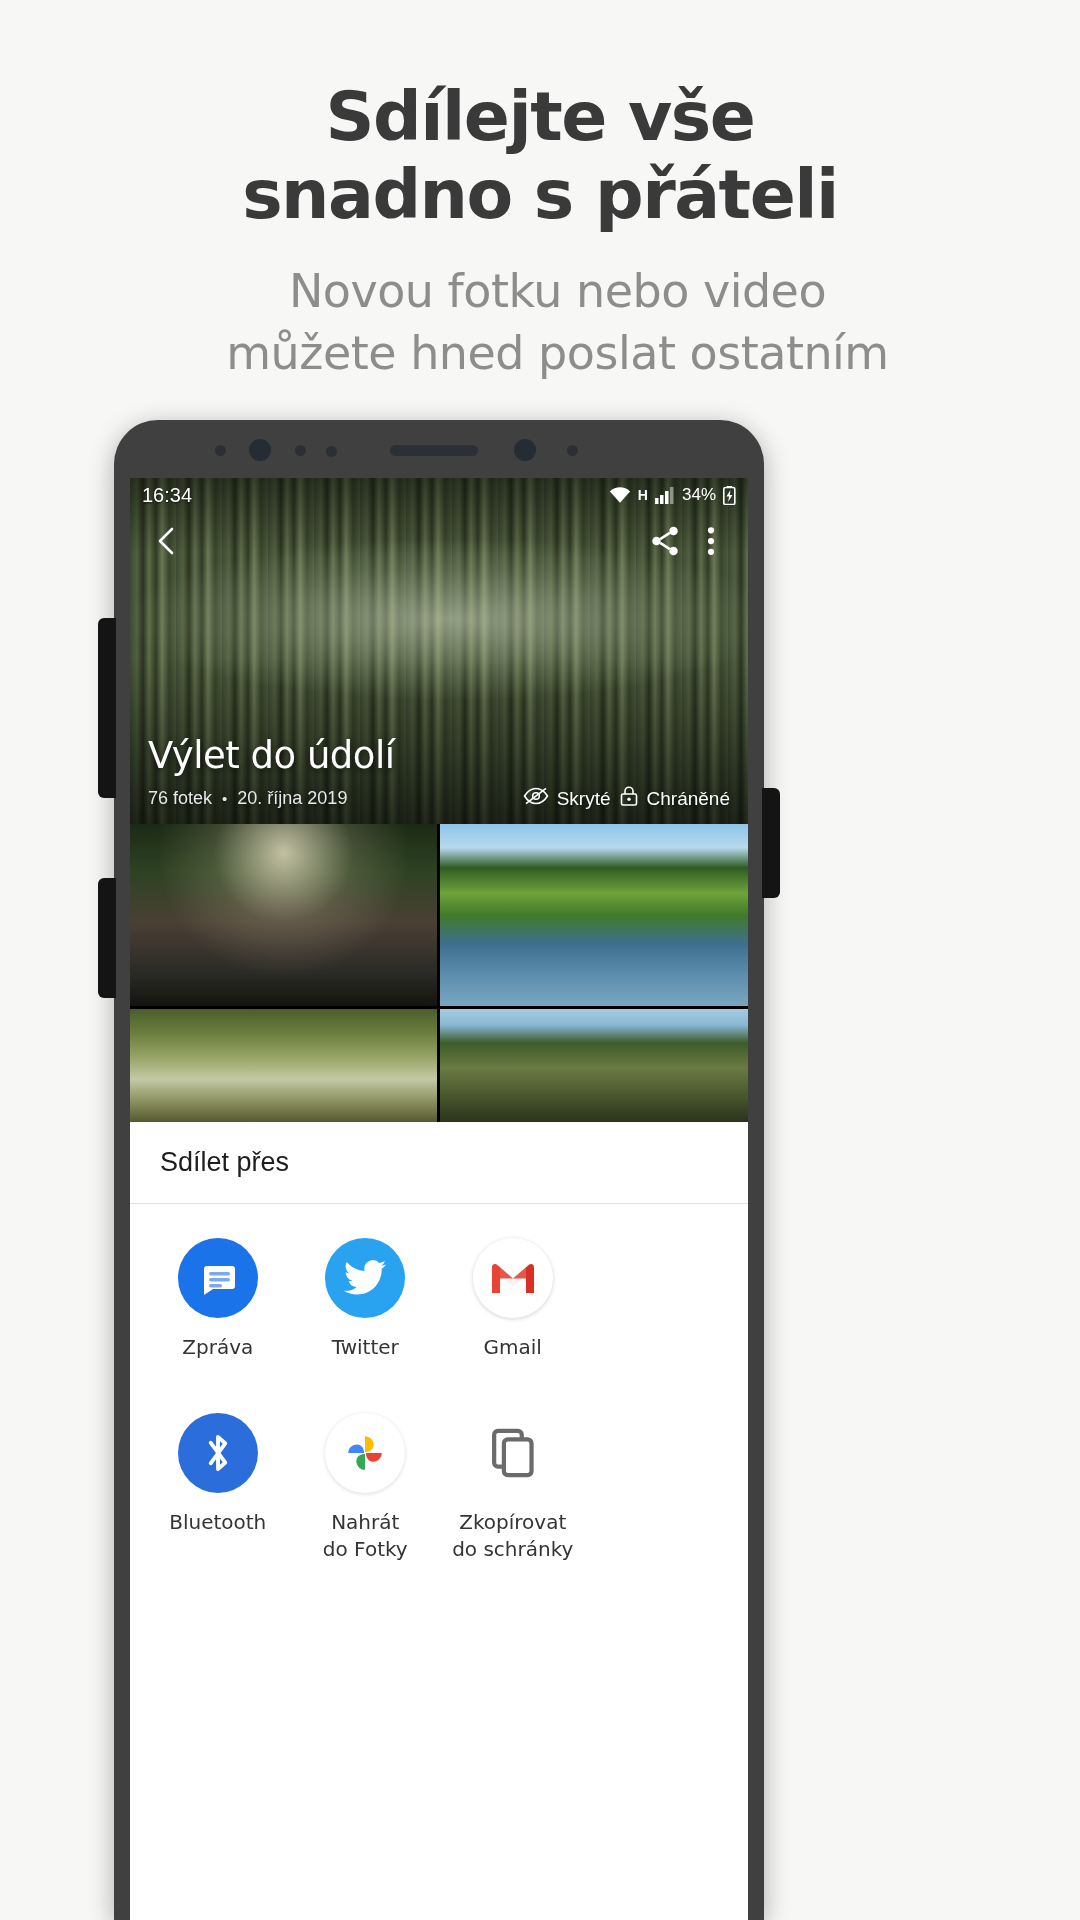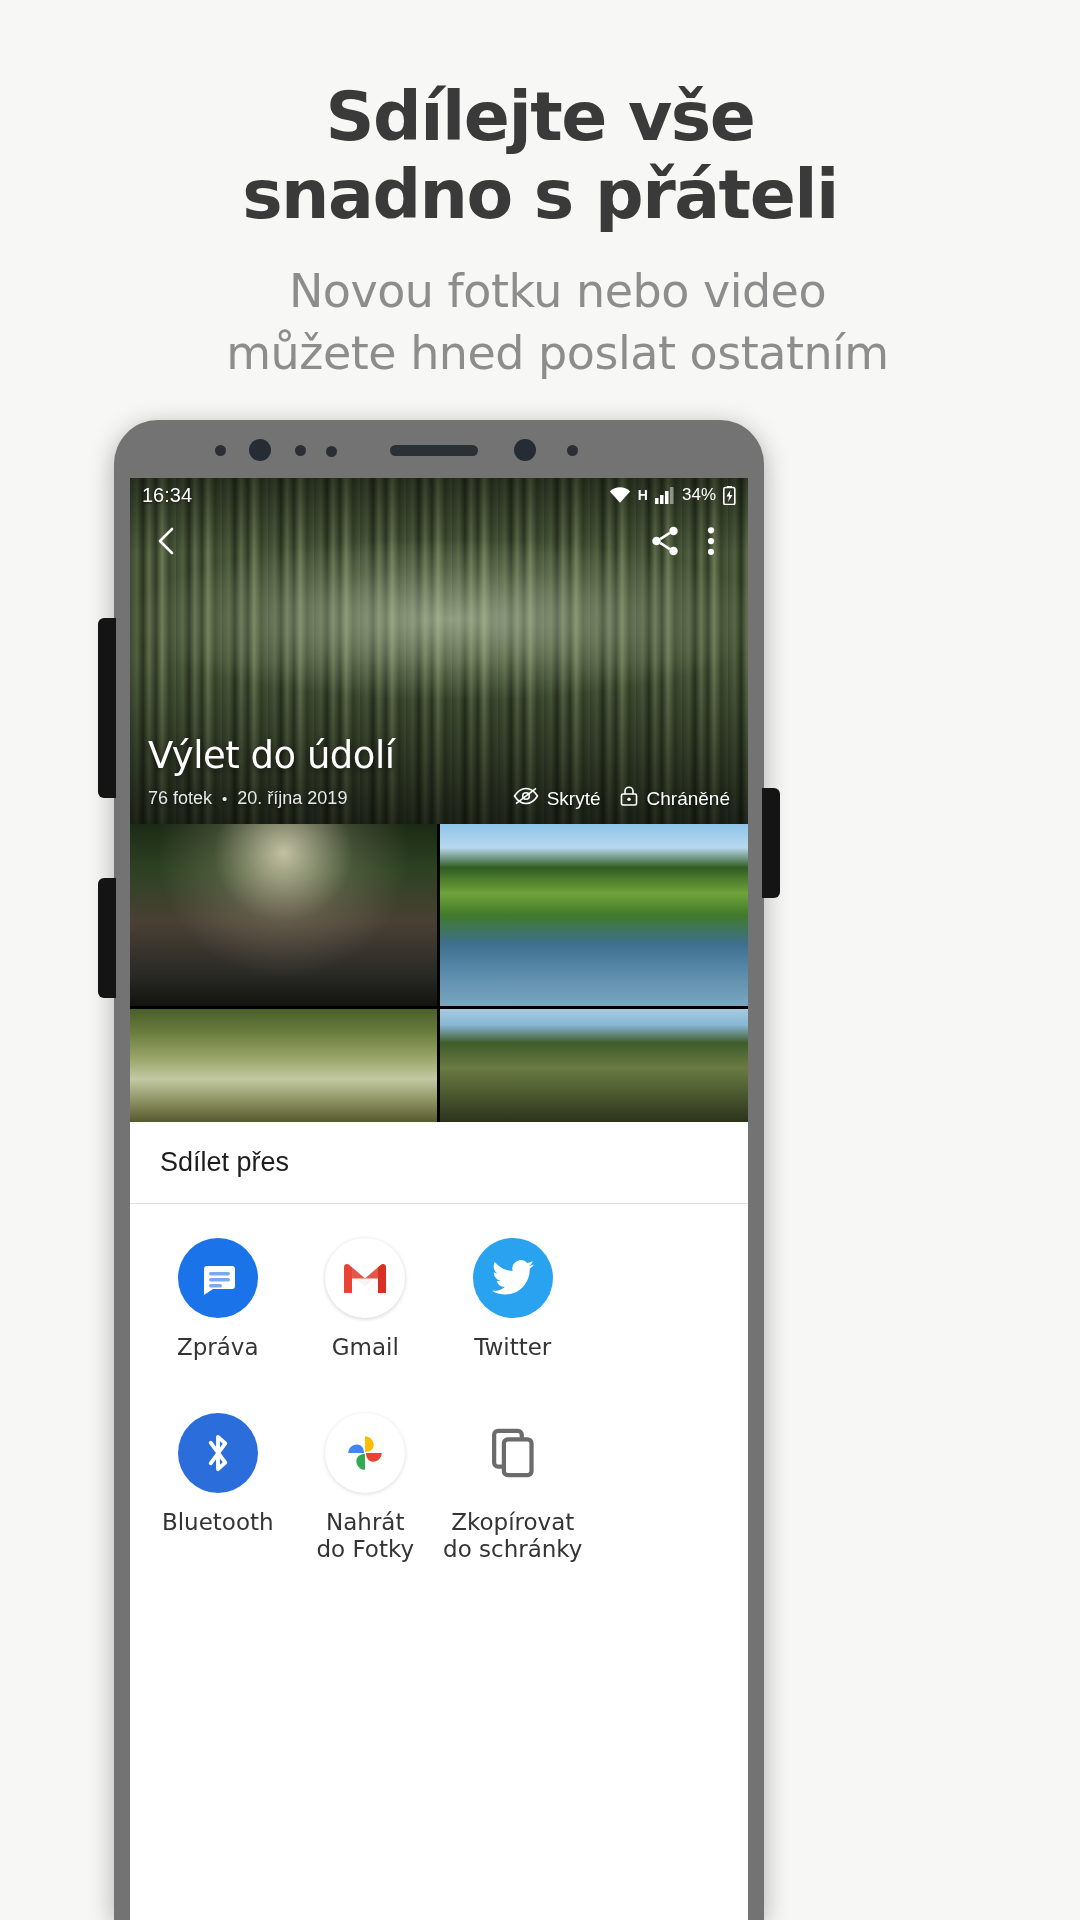--- a/index.html
+++ b/index.html
@@ -30,21 +30,21 @@
     color: #8d8d8d;
     letter-spacing: -0.5px;
     padding-left: 35px;
   }
 
   
   .phone {
     position: absolute;
     left: 114px; top: 420px;
     width: 650px; height: 1500px;
-    background: #737373;
+    background: #404040;
     border-radius: 44px 44px 0 0;
     box-shadow: 0 6px 26px rgba(0,0,0,0.30);
   }
   
   .btn-side { position: absolute; background: #141414; border-radius: 5px; }
   .btn-left-1 { left: -16px; top: 198px; width: 18px; height: 180px; border-radius: 6px 0 0 6px; }
   .btn-left-2 { left: -16px; top: 458px; width: 18px; height: 120px; border-radius: 6px 0 0 6px; }
   .btn-right-1 { right: -16px; top: 368px; width: 18px; height: 110px; border-radius: 0 6px 6px 0; }
 
   .phone-top { position: absolute; left: 0; top: 0; width: 650px; height: 58px; }
@@ -102,21 +102,21 @@
   .hero-title {
     color: #fff; font-size: 37px; font-weight: 400;
     font-family: "DejaVu Sans", sans-serif;
     text-shadow: 0 2px 6px rgba(0,0,0,.55); letter-spacing: -0.5px;
   }
   .hero-meta {
     display: flex; align-items: center; margin-top: 8px;
     color: #e8e8e8; font-size: 18px; text-shadow: 0 1px 4px rgba(0,0,0,.6);
   }
   .hero-meta .sep { margin: 0 10px; font-size: 15px; }
-  .hero-flags { margin-left: auto; display: flex; align-items: center; gap: 10px; }
+  .hero-flags { margin-left: auto; display: flex; align-items: center; gap: 0; }
   .flag { display: flex; align-items: center; gap: 8px; color: #fff; font-size: 19px; text-shadow: 0 1px 4px rgba(0,0,0,.6); }
 
   
   .grid { position: absolute; left: 0; top: 346px; width: 618px; height: 298px; }
   .grid-row { display: flex; width: 618px; gap: 3px; }
   .cell { position: relative; overflow: hidden; }
   .r1 { height: 182px; }
   .r2 { height: 113px; margin-top: 3px; }
   .c-left { width: 307px; }
   .c-right { width: 308px; }
@@ -153,21 +153,21 @@
   .sheet-head {
     height: 82px; display: flex; align-items: center; padding: 0 30px;
     border-bottom: 1px solid #e2e2e2;
   }
   .sheet-head-title { font-size: 27px; color: #1d1d1d; font-family: Liberation Sans, sans-serif; }
   .apps { padding: 34px 14px 0 14px; }
   .app-row { display: flex; }
   .app { width: 25%; display: flex; flex-direction: column; align-items: center; cursor: pointer; }
   .app-ico { width: 80px; height: 80px; border-radius: 50%; display: flex; align-items: center; justify-content: center; }
   .app-label {
-    margin-top: 16px; font-size: 23px; color: #343434; text-align: center;
+    margin-top: 16px; font-size: 20px; color: #343434; text-align: center;
     line-height: 27px; font-family: "DejaVu Sans", sans-serif;
   }
   .row2 { margin-top: 52px; }
 
   .ico-msg { background: #1a73e8; }
   .ico-gmail { background: #fff; box-shadow: 0 1px 4px rgba(0,0,0,.18); }
   .ico-tw { background: #29a3ef; }
   .ico-fb { background: #1877f2; }
   .ico-bt { background: #2a6ddb; }
   .ico-clip { background: #fff; }
@@ -328,42 +328,42 @@
                   <path d="M8 10 h28 a3 3 0 0 1 3 3 v17 a3 3 0 0 1 -3 3 h-19 l-9 6 v-26 a3 3 0 0 1 3 -3 z" fill="#fff"></path>
                   <rect x="13" y="16" width="21" height="3.4" rx="1.7" fill="#7aa9f0"></rect>
                   <rect x="13" y="22" width="21" height="3.4" rx="1.7" fill="#7aa9f0"></rect>
                   <rect x="13" y="28" width="13" height="3.4" rx="1.7" fill="#7aa9f0"></rect>
                 </svg>
               </span>
               <span class="app-label">Zpráva</span>
             </div>
 
             <div class="app">
+              <span class="app-ico ico-tw">
+                <svg width="46" height="46" viewBox="0 0 24 24">
+                  <path d="M23 4.9 a9 9 0 0 1 -2.6 .7 A4.5 4.5 0 0 0 22.4 3.1 a9 9 0 0 1 -2.9 1.1 A4.5 4.5 0 0 0 11.8 8.3 A12.8 12.8 0 0 1 2.5 3.6 A4.5 4.5 0 0 0 3.9 9.6 A4.4 4.4 0 0 1 1.9 9 v.06 a4.5 4.5 0 0 0 3.6 4.4 a4.5 4.5 0 0 1 -2 .08 a4.5 4.5 0 0 0 4.2 3.1 A9 9 0 0 1 1 18.6 a12.7 12.7 0 0 0 6.9 2 c8.3 0 12.8 -6.9 12.8 -12.8 v-.6 A9 9 0 0 0 23 4.9 Z" fill="#fff"></path>
+                </svg>
+              </span>
+              <span class="app-label">Twitter</span>
+            </div>
+
+            <div class="app">
               <span class="app-ico ico-gmail">
                 <svg width="48" height="40" viewBox="0 0 48 36">
                   <path d="M3 33 V7 a3 3 0 0 1 5 -2.3 L24 18 L40 4.7 A3 3 0 0 1 45 7 V33 h-8 V16 L24 26 L11 16 V33 Z" fill="#e8e8e8"></path>
                   <path d="M3 7 a3 3 0 0 1 5 -2.3 L11 7.2 V33 H3 Z" fill="#ea4335"></path>
                   <path d="M45 7 a3 3 0 0 0 -5 -2.3 L37 7.2 V33 h8 Z" fill="#d93025"></path>
                   <path d="M11 7.2 L24 18.6 L37 7.2 V16.5 L24 26 L11 16.5 Z" fill="#f4f4f4"></path>
                   <path d="M11 7.2 L24 18.6 L11 18.6 Z" fill="#e03b2d" opacity=".85"></path>
                   <path d="M37 7.2 L24 18.6 L37 18.6 Z" fill="#e03b2d" opacity=".85"></path>
                 </svg>
               </span>
               <span class="app-label">Gmail</span>
             </div>
 
-            <div class="app">
-              <span class="app-ico ico-tw">
-                <svg width="46" height="46" viewBox="0 0 24 24">
-                  <path d="M23 4.9 a9 9 0 0 1 -2.6 .7 A4.5 4.5 0 0 0 22.4 3.1 a9 9 0 0 1 -2.9 1.1 A4.5 4.5 0 0 0 11.8 8.3 A12.8 12.8 0 0 1 2.5 3.6 A4.5 4.5 0 0 0 3.9 9.6 A4.4 4.4 0 0 1 1.9 9 v.06 a4.5 4.5 0 0 0 3.6 4.4 a4.5 4.5 0 0 1 -2 .08 a4.5 4.5 0 0 0 4.2 3.1 A9 9 0 0 1 1 18.6 a12.7 12.7 0 0 0 6.9 2 c8.3 0 12.8 -6.9 12.8 -12.8 v-.6 A9 9 0 0 0 23 4.9 Z" fill="#fff"></path>
-                </svg>
-              </span>
-              <span class="app-label">Twitter</span>
-            </div>
-
           </div>
 
           <div class="app-row row2">
             <div class="app">
               <span class="app-ico ico-bt">
                 <svg width="40" height="44" viewBox="0 0 24 30">
                   <path d="M7 8 L17 21.5 L12 26 V4 L17 8.5 L7 22" fill="none" stroke="#fff" stroke-width="2.6" stroke-linecap="round" stroke-linejoin="round"></path>
                 </svg>
               </span>
               <span class="app-label" style="white-space:pre-line">Bluetooth</span>

